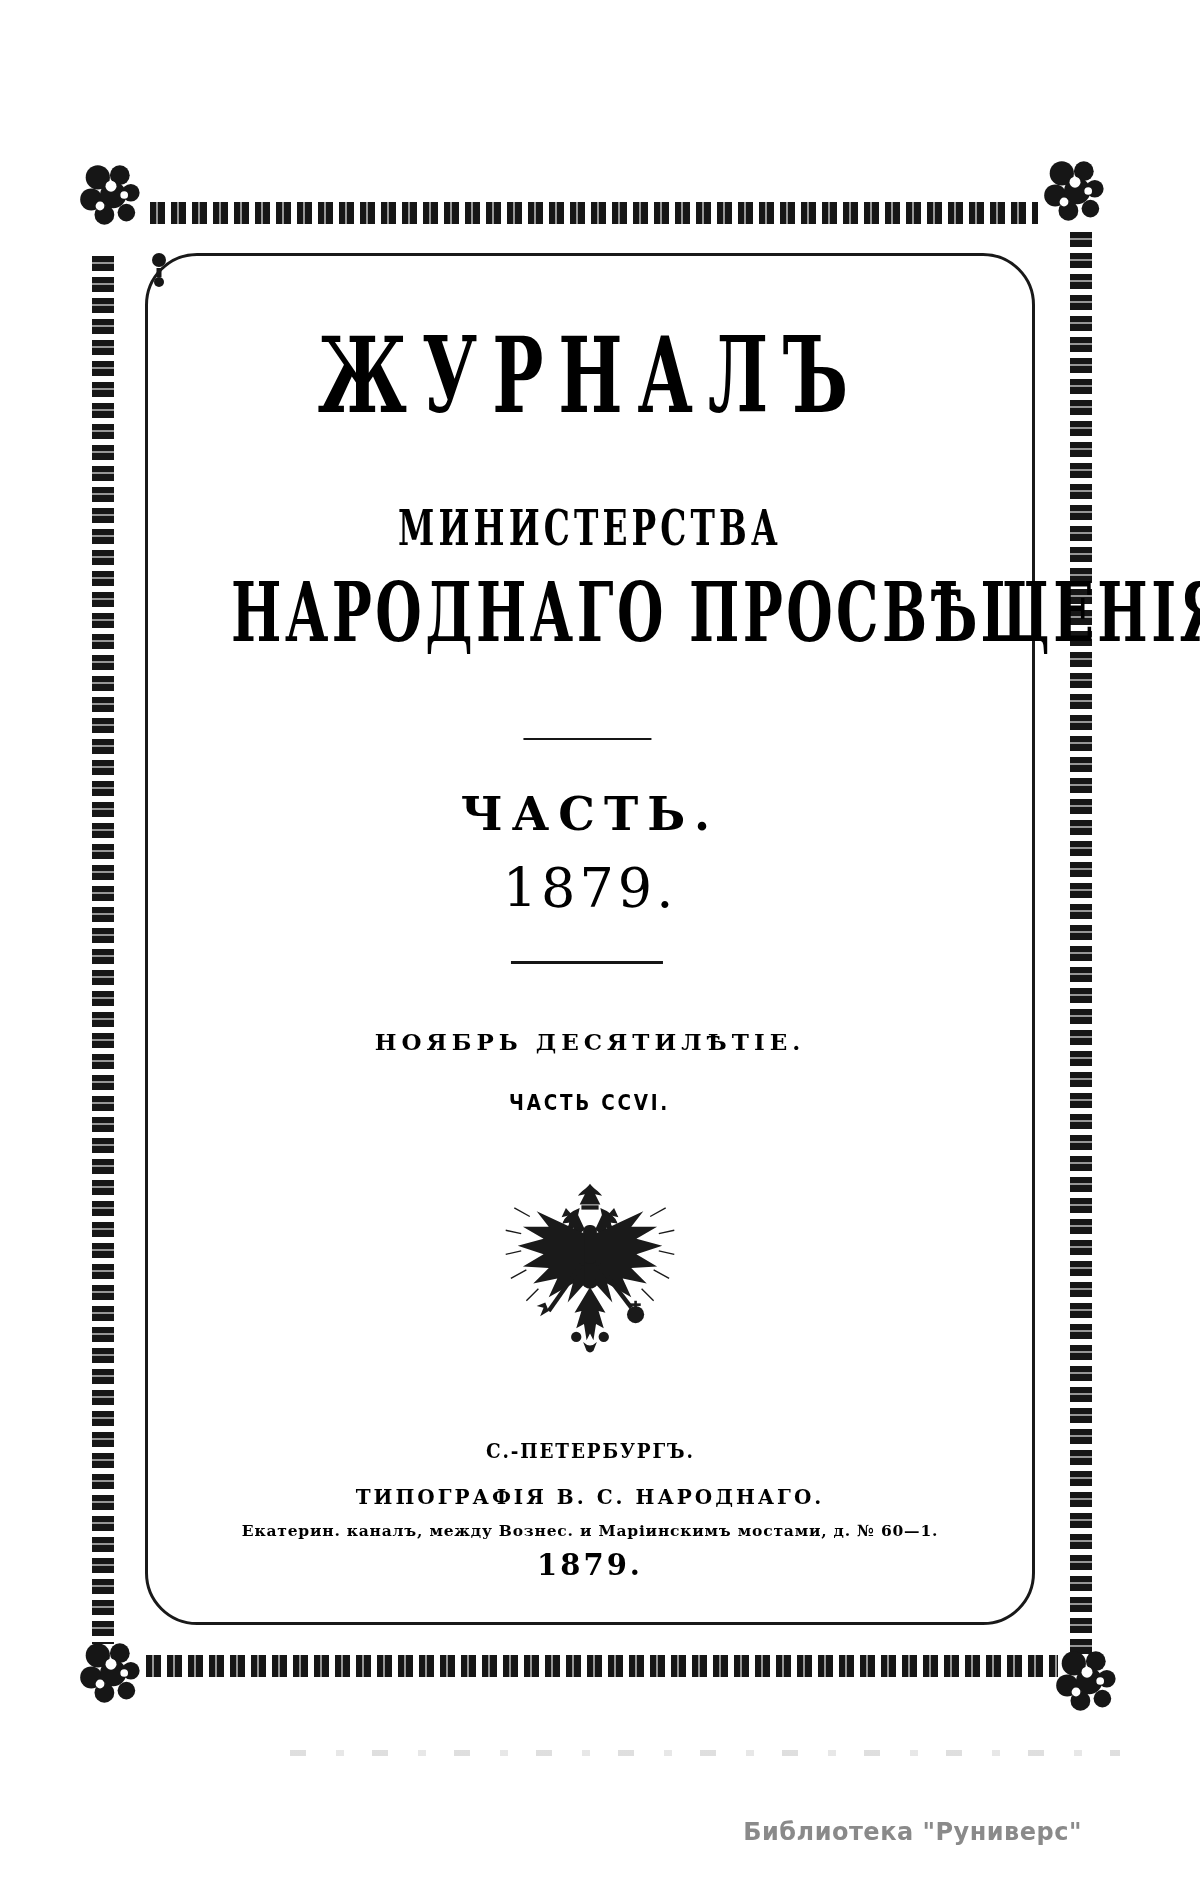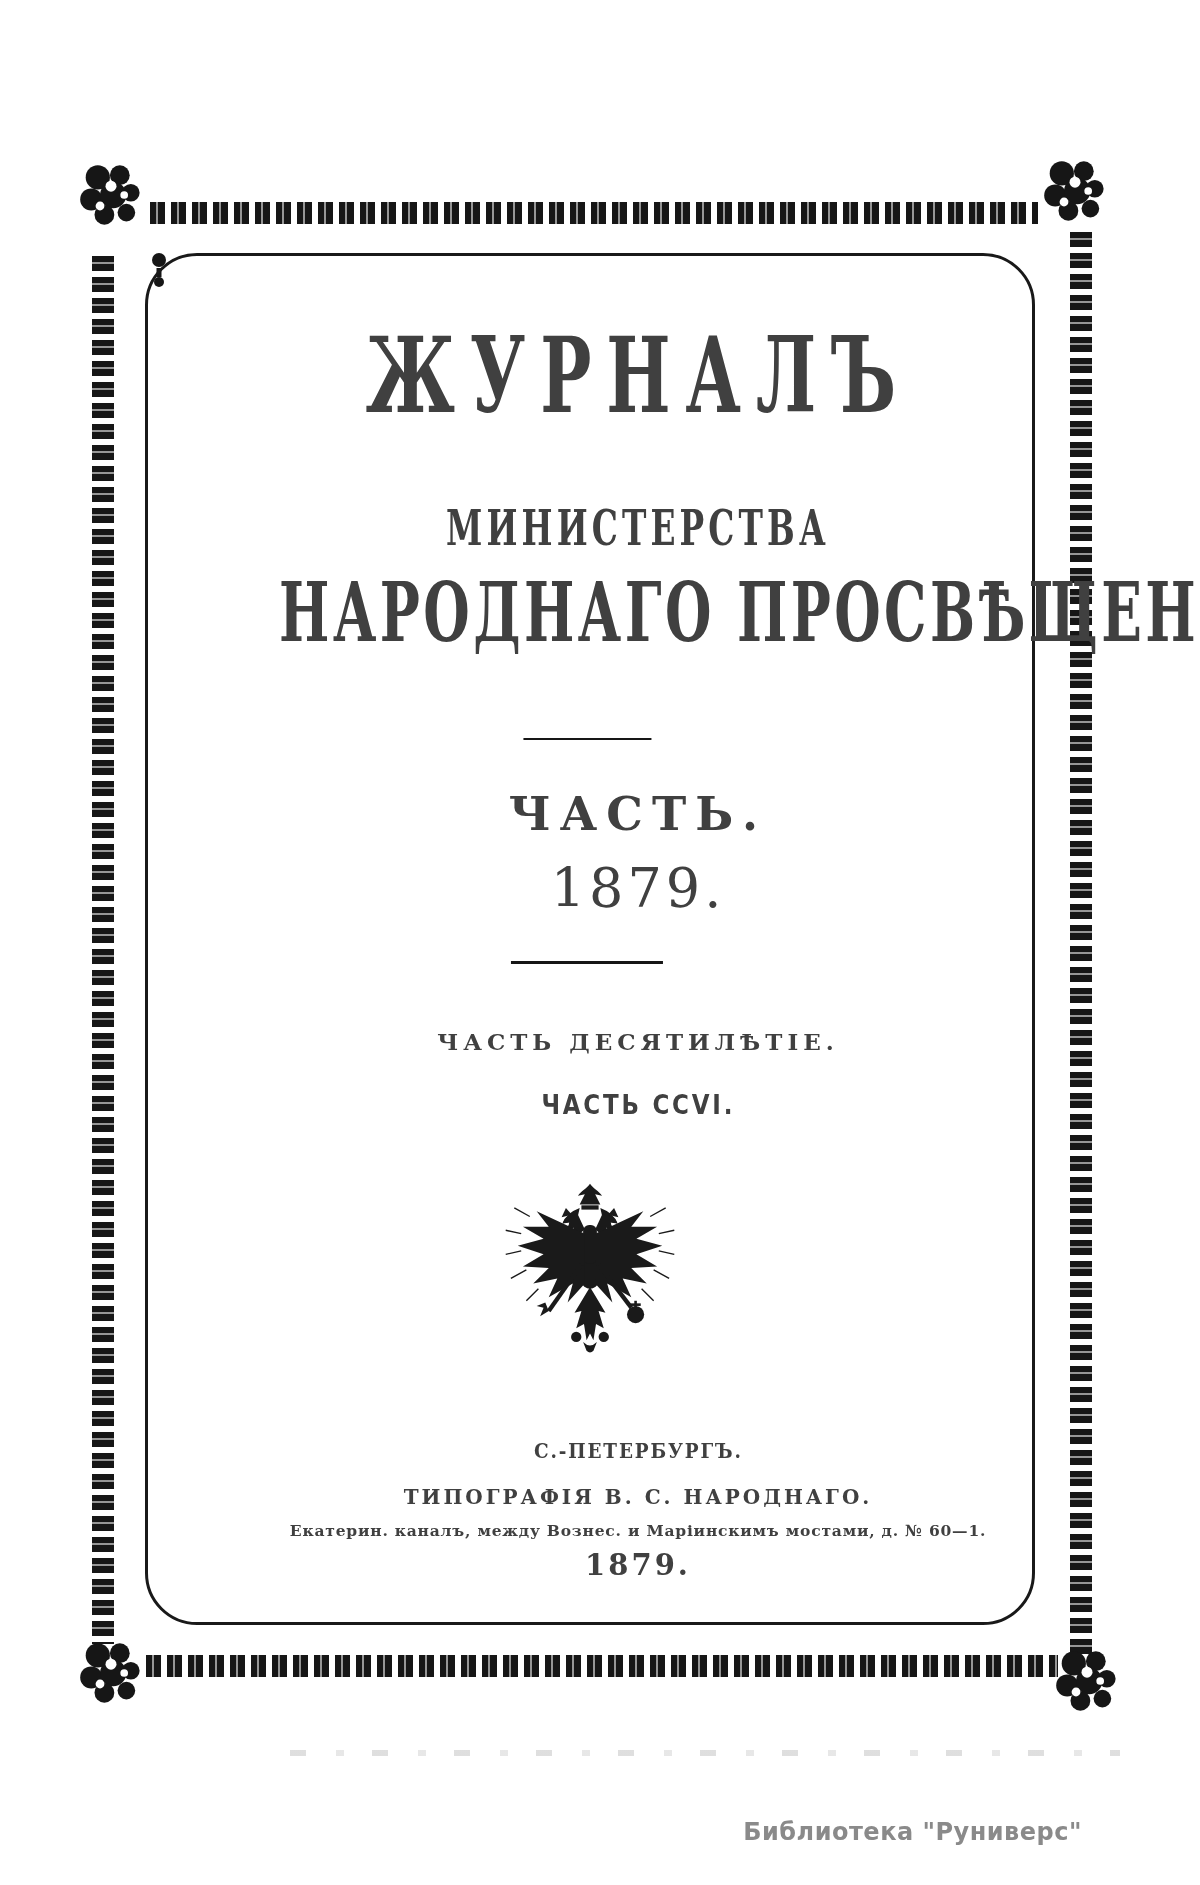--- a/index.html
+++ b/index.html
@@ -36,38 +36,38 @@
   .rosette-br { left:1054px; top:1648px; }
   .pendant { position:absolute; left:150px; top:252px; width:18px; height:36px; }
 
   
   .frame {
     position:absolute; left:145px; top:253px;
     width:890px; height:1372px;
     border:3px solid #191919; border-radius:52px;
     box-sizing:border-box;
   }
-  .t { position:absolute; left:0; width:100%; text-align:center; color:#404040; white-space:nowrap; line-height:1;margin-left:48px; }
+  .t { position:absolute; left:0; width:100%; text-align:center; color:#000000; white-space:nowrap; line-height:1; }
   .t > span { display:inline-block; }
 
   .t-title   { top:66px;  font-size:82px; font-weight:700; letter-spacing:18px; }
   .t-title > span { transform:scale(0.83,1.28); transform-origin:center top; }
   .t-sub1    { top:248px; font-size:40px; font-weight:700; letter-spacing:5px; }
   .t-sub1 > span { transform:scale(0.82,1.22); transform-origin:center top; }
   .t-sub2    { top:316px; font-size:62px; font-weight:700; letter-spacing:4px; }
   .t-sub2 > span { transform:scale(0.86,1.32); transform-origin:center top; }
 
   .rule { position:absolute; left:50%; transform:translateX(-52%); background:#161616; }
   .rule-1 { top:482px; width:128px; height:2px; }
   .rule-2 { top:705px; width:152px; height:3px; }
 
   .t-month   { top:535px; font-size:46px; font-weight:700; letter-spacing:9px; }
   .t-year    { top:606px; font-size:54px; letter-spacing:4px; }
   .t-decade  { top:774px; font-size:23px; font-weight:700; letter-spacing:5px; }
-  .t-part    { top:836px; font-size:25px; font-weight:700; letter-spacing:3px; font-family:"DejaVu Sans", sans-serif; }
+  .t-part    { top:836px; font-size:20px; font-weight:700; letter-spacing:3px; font-family:"DejaVu Sans", sans-serif; }
   .t-part > span { transform:scale(0.92,1.05); transform-origin:center top; }
 
   .eagle { position:absolute; top:926px; left:50%; transform:translateX(-50%); }
 
   .t-city    { top:1185px; font-size:20px; font-weight:700; letter-spacing:2px; }
   .t-city > span { transform:scale(0.92,1); transform-origin:center top; }
   .t-printer { top:1231px; font-size:20px; font-weight:700; letter-spacing:3px; }
   .t-address { top:1267px; font-size:15.5px; font-weight:700; letter-spacing:0.8px; }
   .t-printyear { top:1295px; font-size:29px; font-weight:700; letter-spacing:3px; }
 
@@ -190,21 +190,21 @@
       <span>ЧАСТЬ.</span>
     </div>
 
     <div class="t t-year">
       <span>1879.</span>
     </div>
 
     <div class="rule rule-2"></div>
 
     <div class="t t-decade">
-      <span>ЧАСТЬ ДЕСЯТИЛѢТІЕ.</span>
+      <span>НОЯБРЬ ДЕСЯТИЛѢТІЕ.</span>
     </div>
 
     <div class="t t-part">
       <span>ЧАСТЬ CCVI.</span>
     </div>
 
     <div class="eagle">
       <svg viewBox="0 0 200 230" width="172" height="198">
         <g fill="#1a1a1a">
           <path d="M100 2 c-4 6 -10 8 -14 14 l8 -2 -6 12 h24 l-6 -12 8 2 c-4 -6 -10 -8 -14 -14 z"></path>

